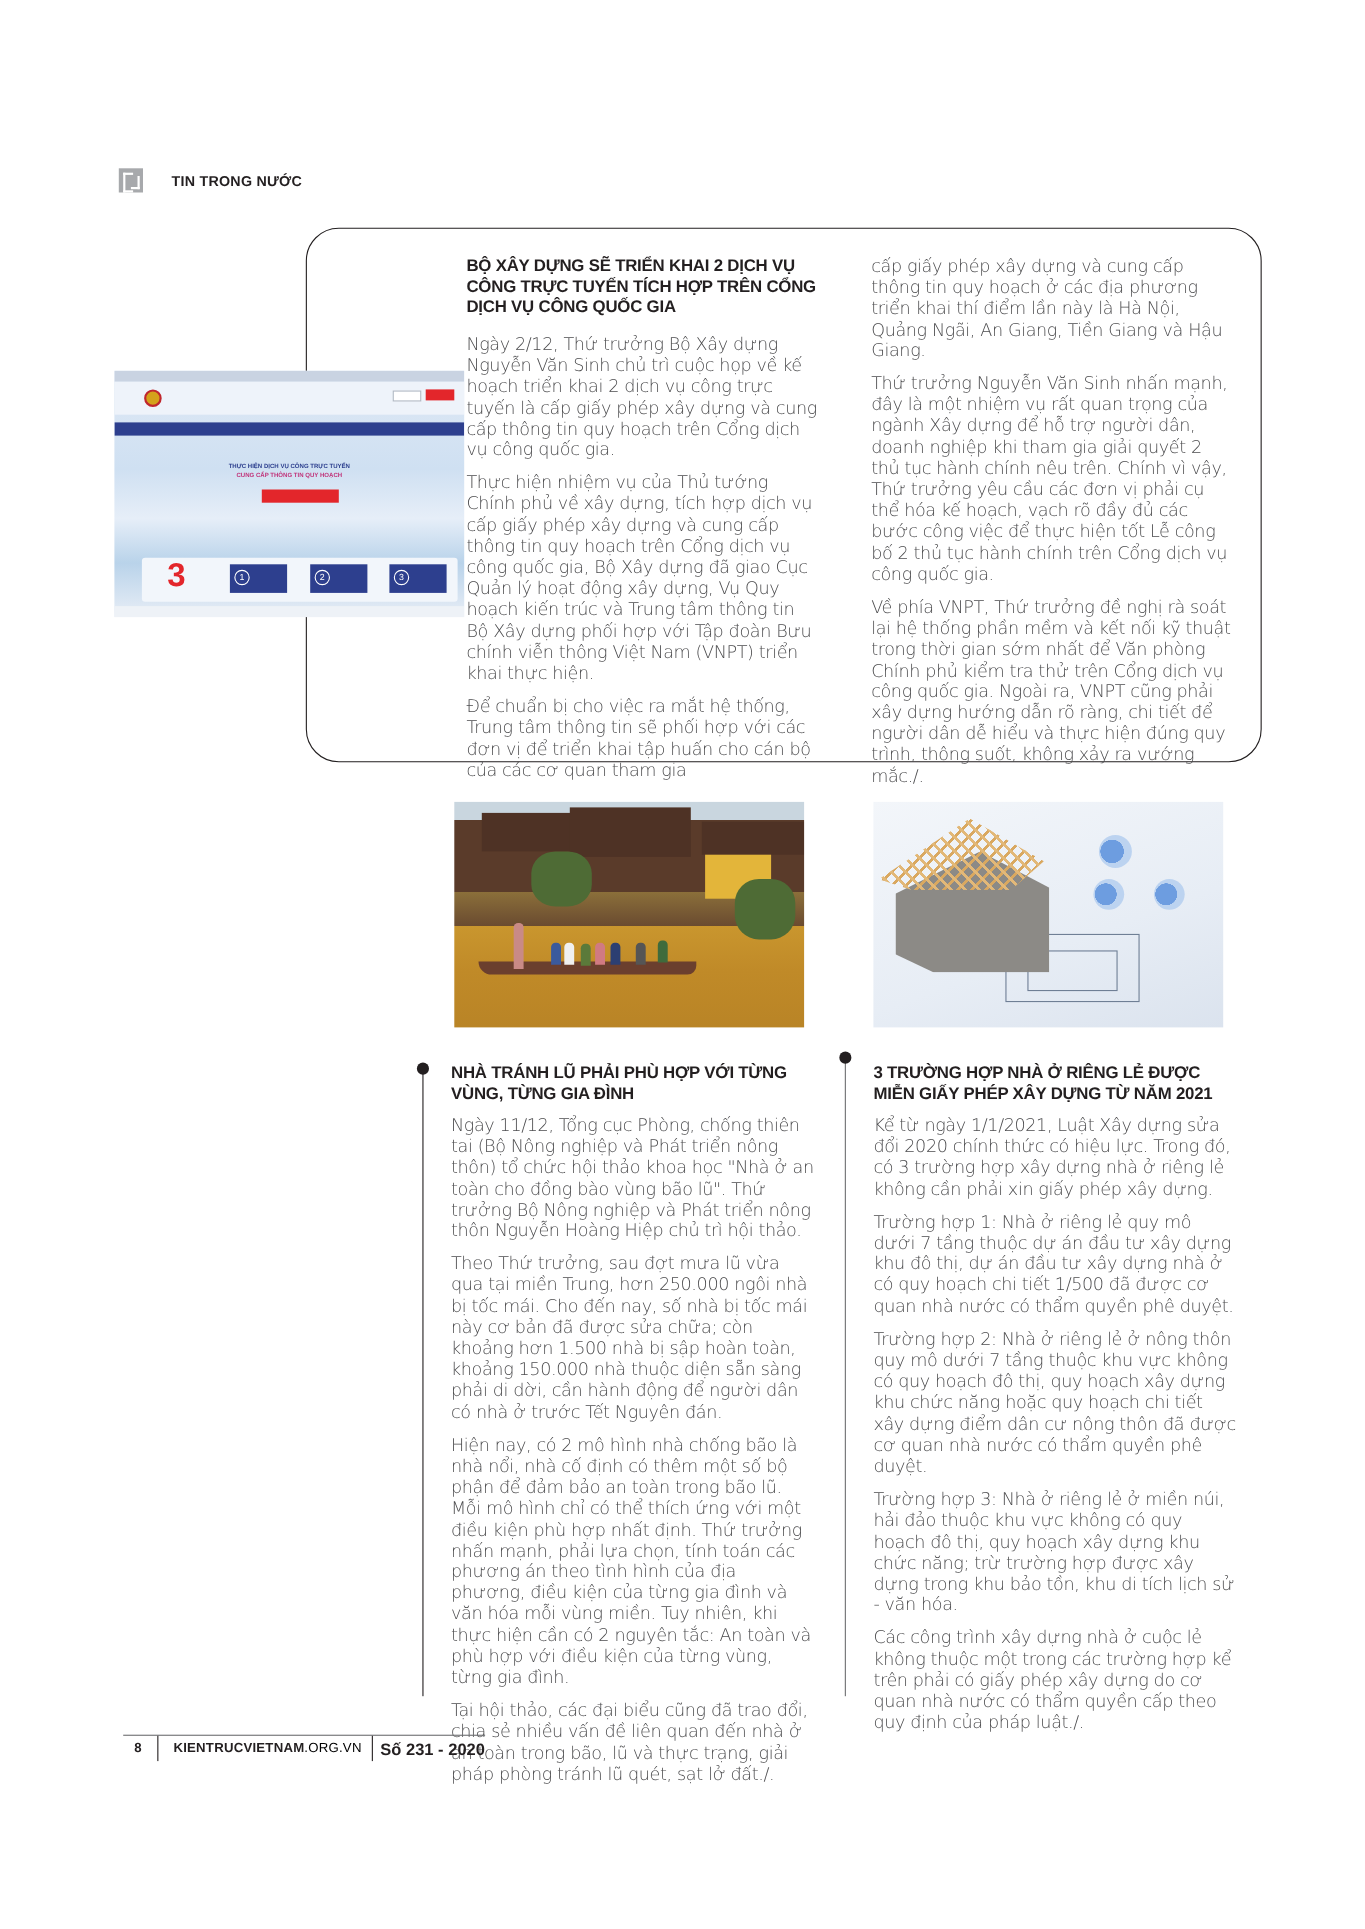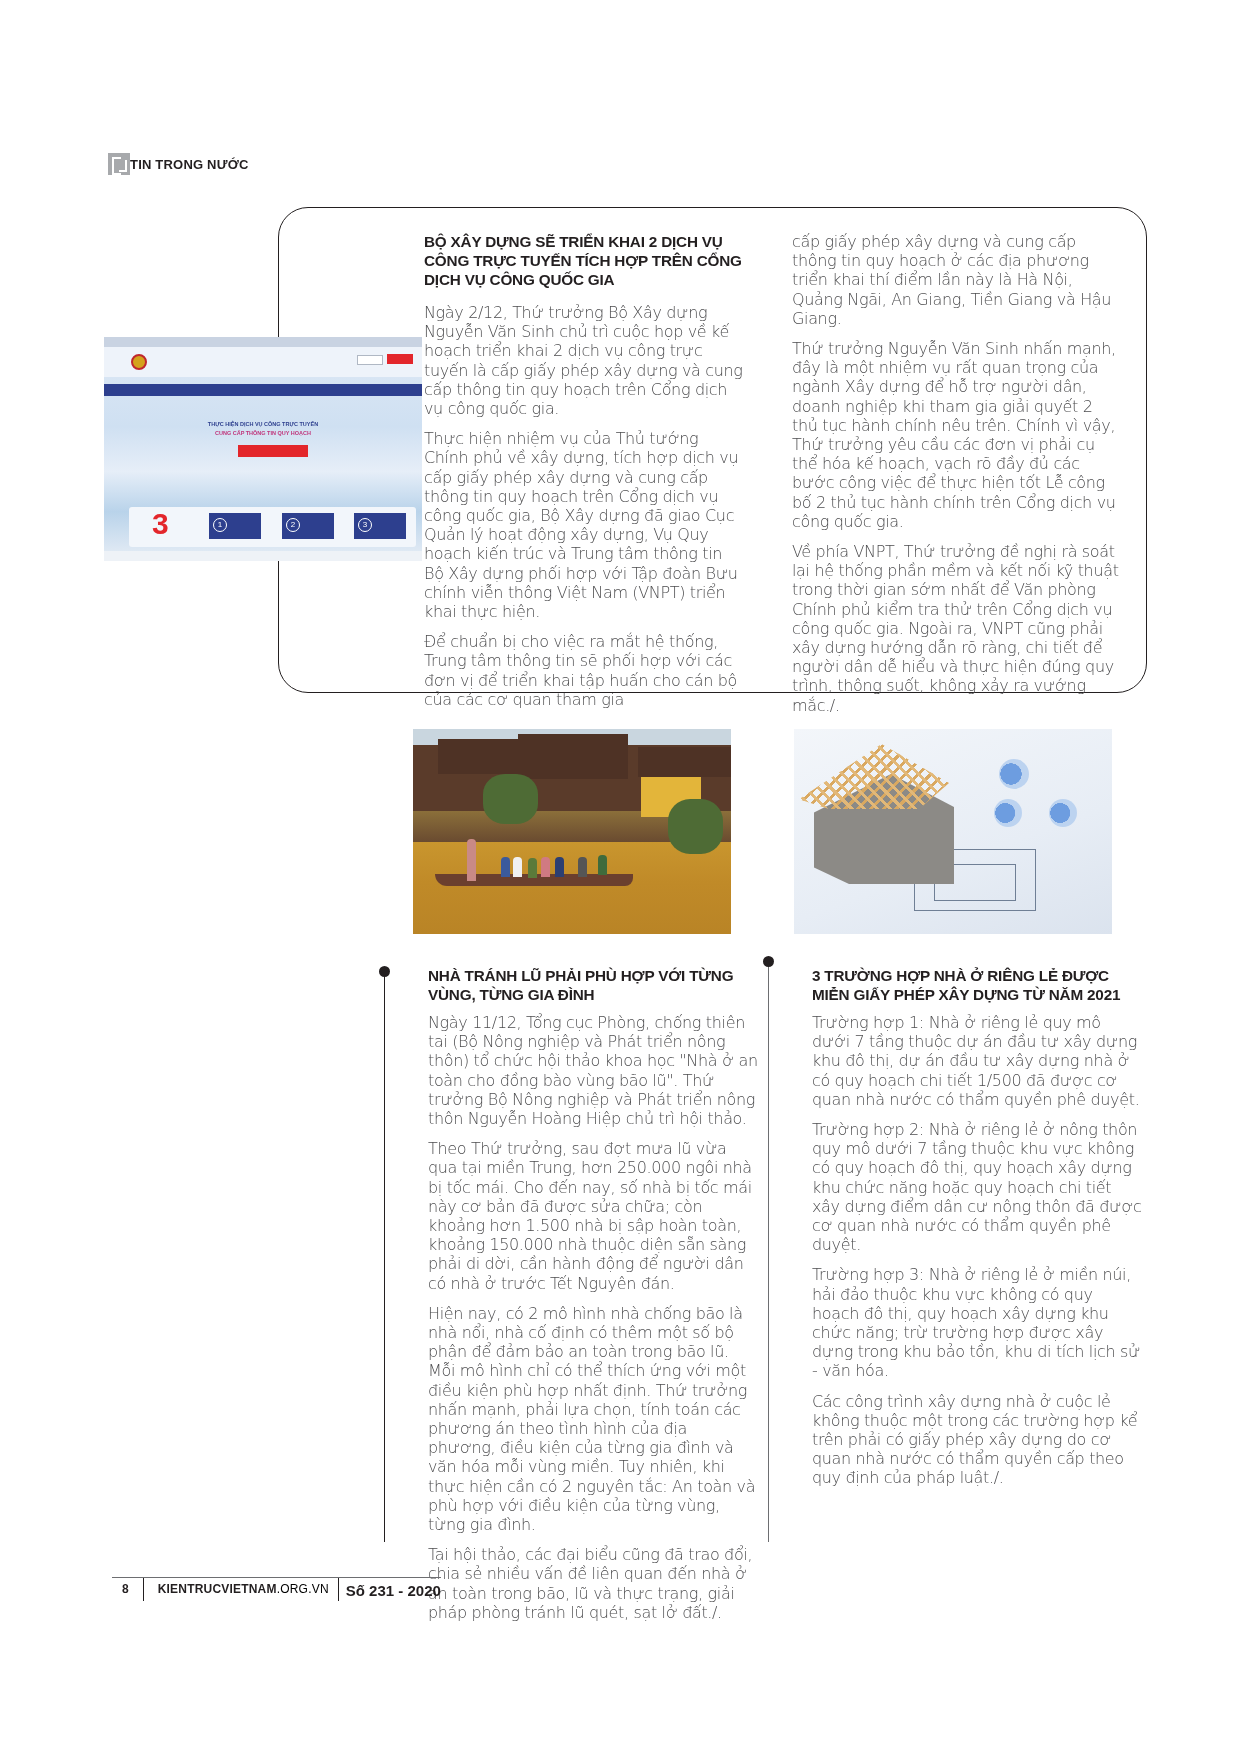--- a/index.html
+++ b/index.html
@@ -1,21 +1,21 @@
 <!DOCTYPE html>
 <html><head>
 <meta charset="utf-8">
 <style>
   html, body { margin: 0; padding: 0; background: #ffffff; }
   body { width: 1241px; height: 1754px; position: relative; overflow: hidden;
          font-family: "Liberation Sans", sans-serif; color: #231f20; }
   .abs { position: absolute; }
 
   
-  .section-header { left: 108px; top: 153px; display: flex; align-items: center; gap: 0; justify-content: flex-end; }
+  .section-header { left: 108px; top: 153px; display: flex; align-items: center; gap: 26px; justify-content: flex-end; }
   .logo-icon { width: 22px; height: 22px; background: #a7a9ac; position: relative; }
   .logo-icon::before { content: ""; position: absolute; left: 4px; top: 4px; width: 7px; height: 14px; border: 2px solid #fff; border-right: none; }
   .logo-icon::after { content: ""; position: absolute; left: 11px; top: 7px; width: 6px; height: 10px; border: 2px solid #fff; border-left: none; border-top: none; }
   .section-title { font-weight: bold; font-size: 13px; letter-spacing: 0.2px; color: #231f20; }
 
   
   .feature-box { left: 278px; top: 207px; width: 869px; height: 486px; border: 1.5px solid #231f20; border-left-width: 1.5px; border-radius: 30px; box-sizing: border-box; }
 
   .headline { font-family: "Liberation Sans", sans-serif; font-weight: bold; font-size: 15.3px; line-height: 19px; color: #231f20; letter-spacing: -0.2px; margin: 0; }
   .body-text { font-family: "DejaVu Sans", sans-serif; font-size: 16px; line-height: 19.2px; color: #4d4d4f; font-weight: 300; margin: 0 0 11px 0; letter-spacing: -0.35px; }
@@ -52,21 +52,21 @@
   .photo-flood .boat { position: absolute; left: 22px; top: 145px; width: 198px; height: 12px; background: #6b3f2e; border-radius: 0 0 40px 60px; }
   .photo-flood .person { position: absolute; width: 9px; height: 20px; border-radius: 4px 4px 0 0; }
   .photo-build { left: 794px; top: 729px; width: 318px; height: 205px;
     background: linear-gradient(160deg, #f3f6fa 0%, #e7edf5 60%, #dbe3ee 100%); }
   .photo-build .house { position: absolute; left: 20px; top: 45px; width: 140px; height: 110px; background: #8c8a86; clip-path: polygon(0 35%, 55% 0, 100% 30%, 100% 100%, 25% 100%, 0 85%); }
   .photo-build .roofwood { position: absolute; left: 5px; top: 15px; width: 150px; height: 65px; background: repeating-linear-gradient(45deg, #e2b878 0 3px, transparent 3px 9px), repeating-linear-gradient(-45deg, #d9a860 0 3px, transparent 3px 9px); clip-path: polygon(0 85%, 55% 0, 100% 60%, 80% 100%, 20% 100%); }
   .photo-build .roll { position: absolute; border-radius: 50%; background: radial-gradient(circle at 40% 50%, #6d9de0 0 45%, #bcd3f0 46% 100%); }
   .photo-build .plan { position: absolute; border: 1px solid #6f7f95; }
 
   
-  .article { position: absolute; margin-left: 18px; }
+  .article { position: absolute; }
   .timeline { position: absolute; width: 0; border-left: 1.5px solid #231f20; }
   .timeline-dot { position: absolute; width: 11px; height: 11px; border-radius: 50%; background: #231f20; }
   .a2 { left: 410px; top: 966px; width: 330px; }
   .a3 { left: 794px; top: 966px; width: 330px; }
   .a2 .headline, .a3 .headline { margin-bottom: 9px; }
 
   
   .footer { left: 112px; top: 1577px; display: flex; align-items: stretch; border-top: 1.2px solid #6d6e71; }
   .footer .pg { font-weight: bold; font-size: 12px; padding: 4px 14px 2px 10px; border-right: 1px solid #231f20; }
   .footer .site { font-size: 12px; padding: 4px 9px 2px 14px; border-right: 1px solid #231f20; font-weight: bold; letter-spacing: 0.2px; }
@@ -155,20 +155,21 @@
   <p class="body-text">Ngày 11/12, Tổng cục Phòng, chống thiên tai (Bộ Nông nghiệp và Phát triển nông thôn) tổ chức hội thảo khoa học "Nhà ở an toàn cho đồng bào vùng bão lũ". Thứ trưởng Bộ Nông nghiệp và Phát triển nông thôn Nguyễn Hoàng Hiệp chủ trì hội thảo.</p>
   <p class="body-text">Theo Thứ trưởng, sau đợt mưa lũ vừa qua tại miền Trung, hơn 250.000 ngôi nhà bị tốc mái. Cho đến nay, số nhà bị tốc mái này cơ bản đã được sửa chữa; còn khoảng hơn 1.500 nhà bị sập hoàn toàn, khoảng 150.000 nhà thuộc diện sẵn sàng phải di dời, cần hành động để người dân có nhà ở trước Tết Nguyên đán.</p>
   <p class="body-text">Hiện nay, có 2 mô hình nhà chống bão là nhà nổi, nhà cố định có thêm một số bộ phận để đảm bảo an toàn trong bão lũ. Mỗi mô hình chỉ có thể thích ứng với một điều kiện phù hợp nhất định. Thứ trưởng nhấn mạnh, phải lựa chọn, tính toán các phương án theo tình hình của địa phương, điều kiện của từng gia đình và văn hóa mỗi vùng miền. Tuy nhiên, khi thực hiện cần có 2 nguyên tắc: An toàn và phù hợp với điều kiện của từng vùng, từng gia đình.</p>
   <p class="body-text">Tại hội thảo, các đại biểu cũng đã trao đổi, chia sẻ nhiều vấn đề liên quan đến nhà ở an toàn trong bão, lũ và thực trạng, giải pháp phòng tránh lũ quét, sạt lở đất./.</p>
 </div>
 
 <div class="timeline" style="left:768px;top:962px;height:580px;border-left-color:#6d6e71;"></div>
 <div class="timeline-dot" style="left:763px;top:956px;"></div>
 <div class="article a3">
   <h3 class="headline">3 TRƯỜNG HỢP NHÀ Ở RIÊNG LẺ ĐƯỢC MIỄN GIẤY PHÉP XÂY DỰNG TỪ NĂM 2021</h3>
+  <p class="body-text">Kể từ ngày 1/1/2021, Luật Xây dựng sửa đổi 2020 chính thức có hiệu lực. Trong đó, có 3 trường hợp xây dựng nhà ở riêng lẻ không cần phải xin giấy phép xây dựng.</p>
   <p class="body-text">Trường hợp 1: Nhà ở riêng lẻ quy mô dưới 7 tầng thuộc dự án đầu tư xây dựng khu đô thị, dự án đầu tư xây dựng nhà ở có quy hoạch chi tiết 1/500 đã được cơ quan nhà nước có thẩm quyền phê duyệt.</p>
   <p class="body-text">Trường hợp 2: Nhà ở riêng lẻ ở nông thôn quy mô dưới 7 tầng thuộc khu vực không có quy hoạch đô thị, quy hoạch xây dựng khu chức năng hoặc quy hoạch chi tiết xây dựng điểm dân cư nông thôn đã được cơ quan nhà nước có thẩm quyền phê duyệt.</p>
   <p class="body-text">Trường hợp 3: Nhà ở riêng lẻ ở miền núi, hải đảo thuộc khu vực không có quy hoạch đô thị, quy hoạch xây dựng khu chức năng; trừ trường hợp được xây dựng trong khu bảo tồn, khu di tích lịch sử - văn hóa.</p>
   <p class="body-text">Các công trình xây dựng nhà ở cuộc lẻ không thuộc một trong các trường hợp kể trên phải có giấy phép xây dựng do cơ quan nhà nước có thẩm quyền cấp theo quy định của pháp luật./.</p>
 </div>
 
 <div class="abs footer">
   <span class="pg">8</span>
   <span class="site"><span>KIENTRUCVIETNAM</span><span class="dom">.ORG.VN</span></span>
   <span class="issue">Số 231 - 2020</span>

